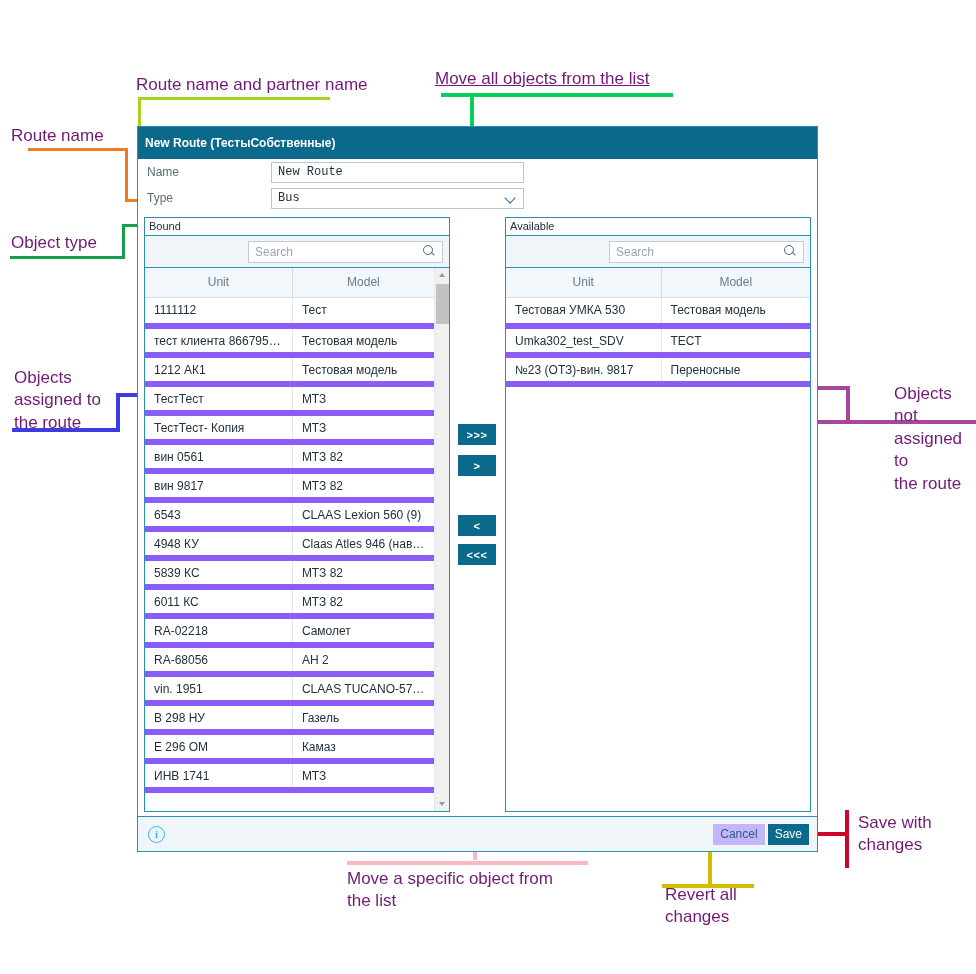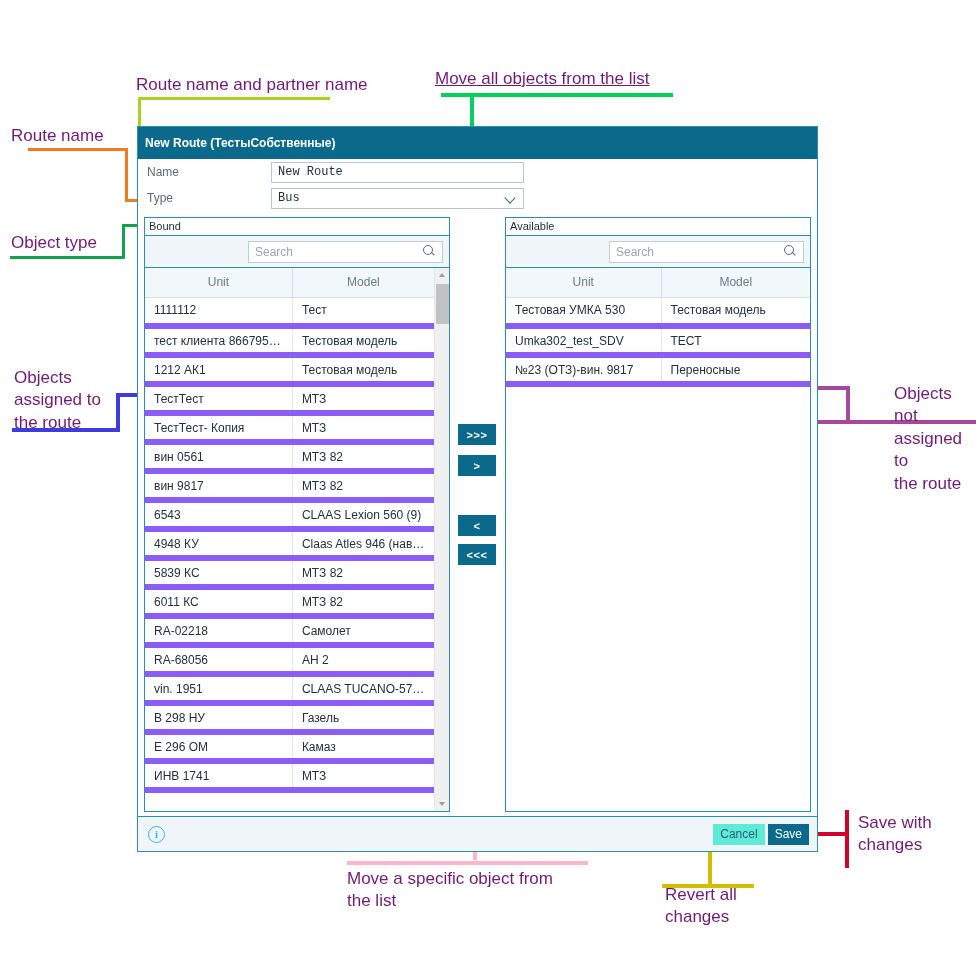--- a/index.html
+++ b/index.html
@@ -287,21 +287,21 @@
     align-items: center;
     justify-content: center;
     font-family: "Liberation Serif", serif;
   }
   .footer-btns { display: flex; align-items: center; gap: 3px; }
   #cancel-btn {
     height: 21px;
     padding: 0 7px;
     font-size: 12px;
     color: #2f5d7a;
-    background: #5eead4;
+    background: #c4b5fd;
     border: none;
     display: flex; align-items: center;
   }
   #save-btn {
     height: 21px;
     padding: 0 7px;
     font-size: 12px;
     color: #ffffff;
     background: #0b6a8b;
     border: none;

